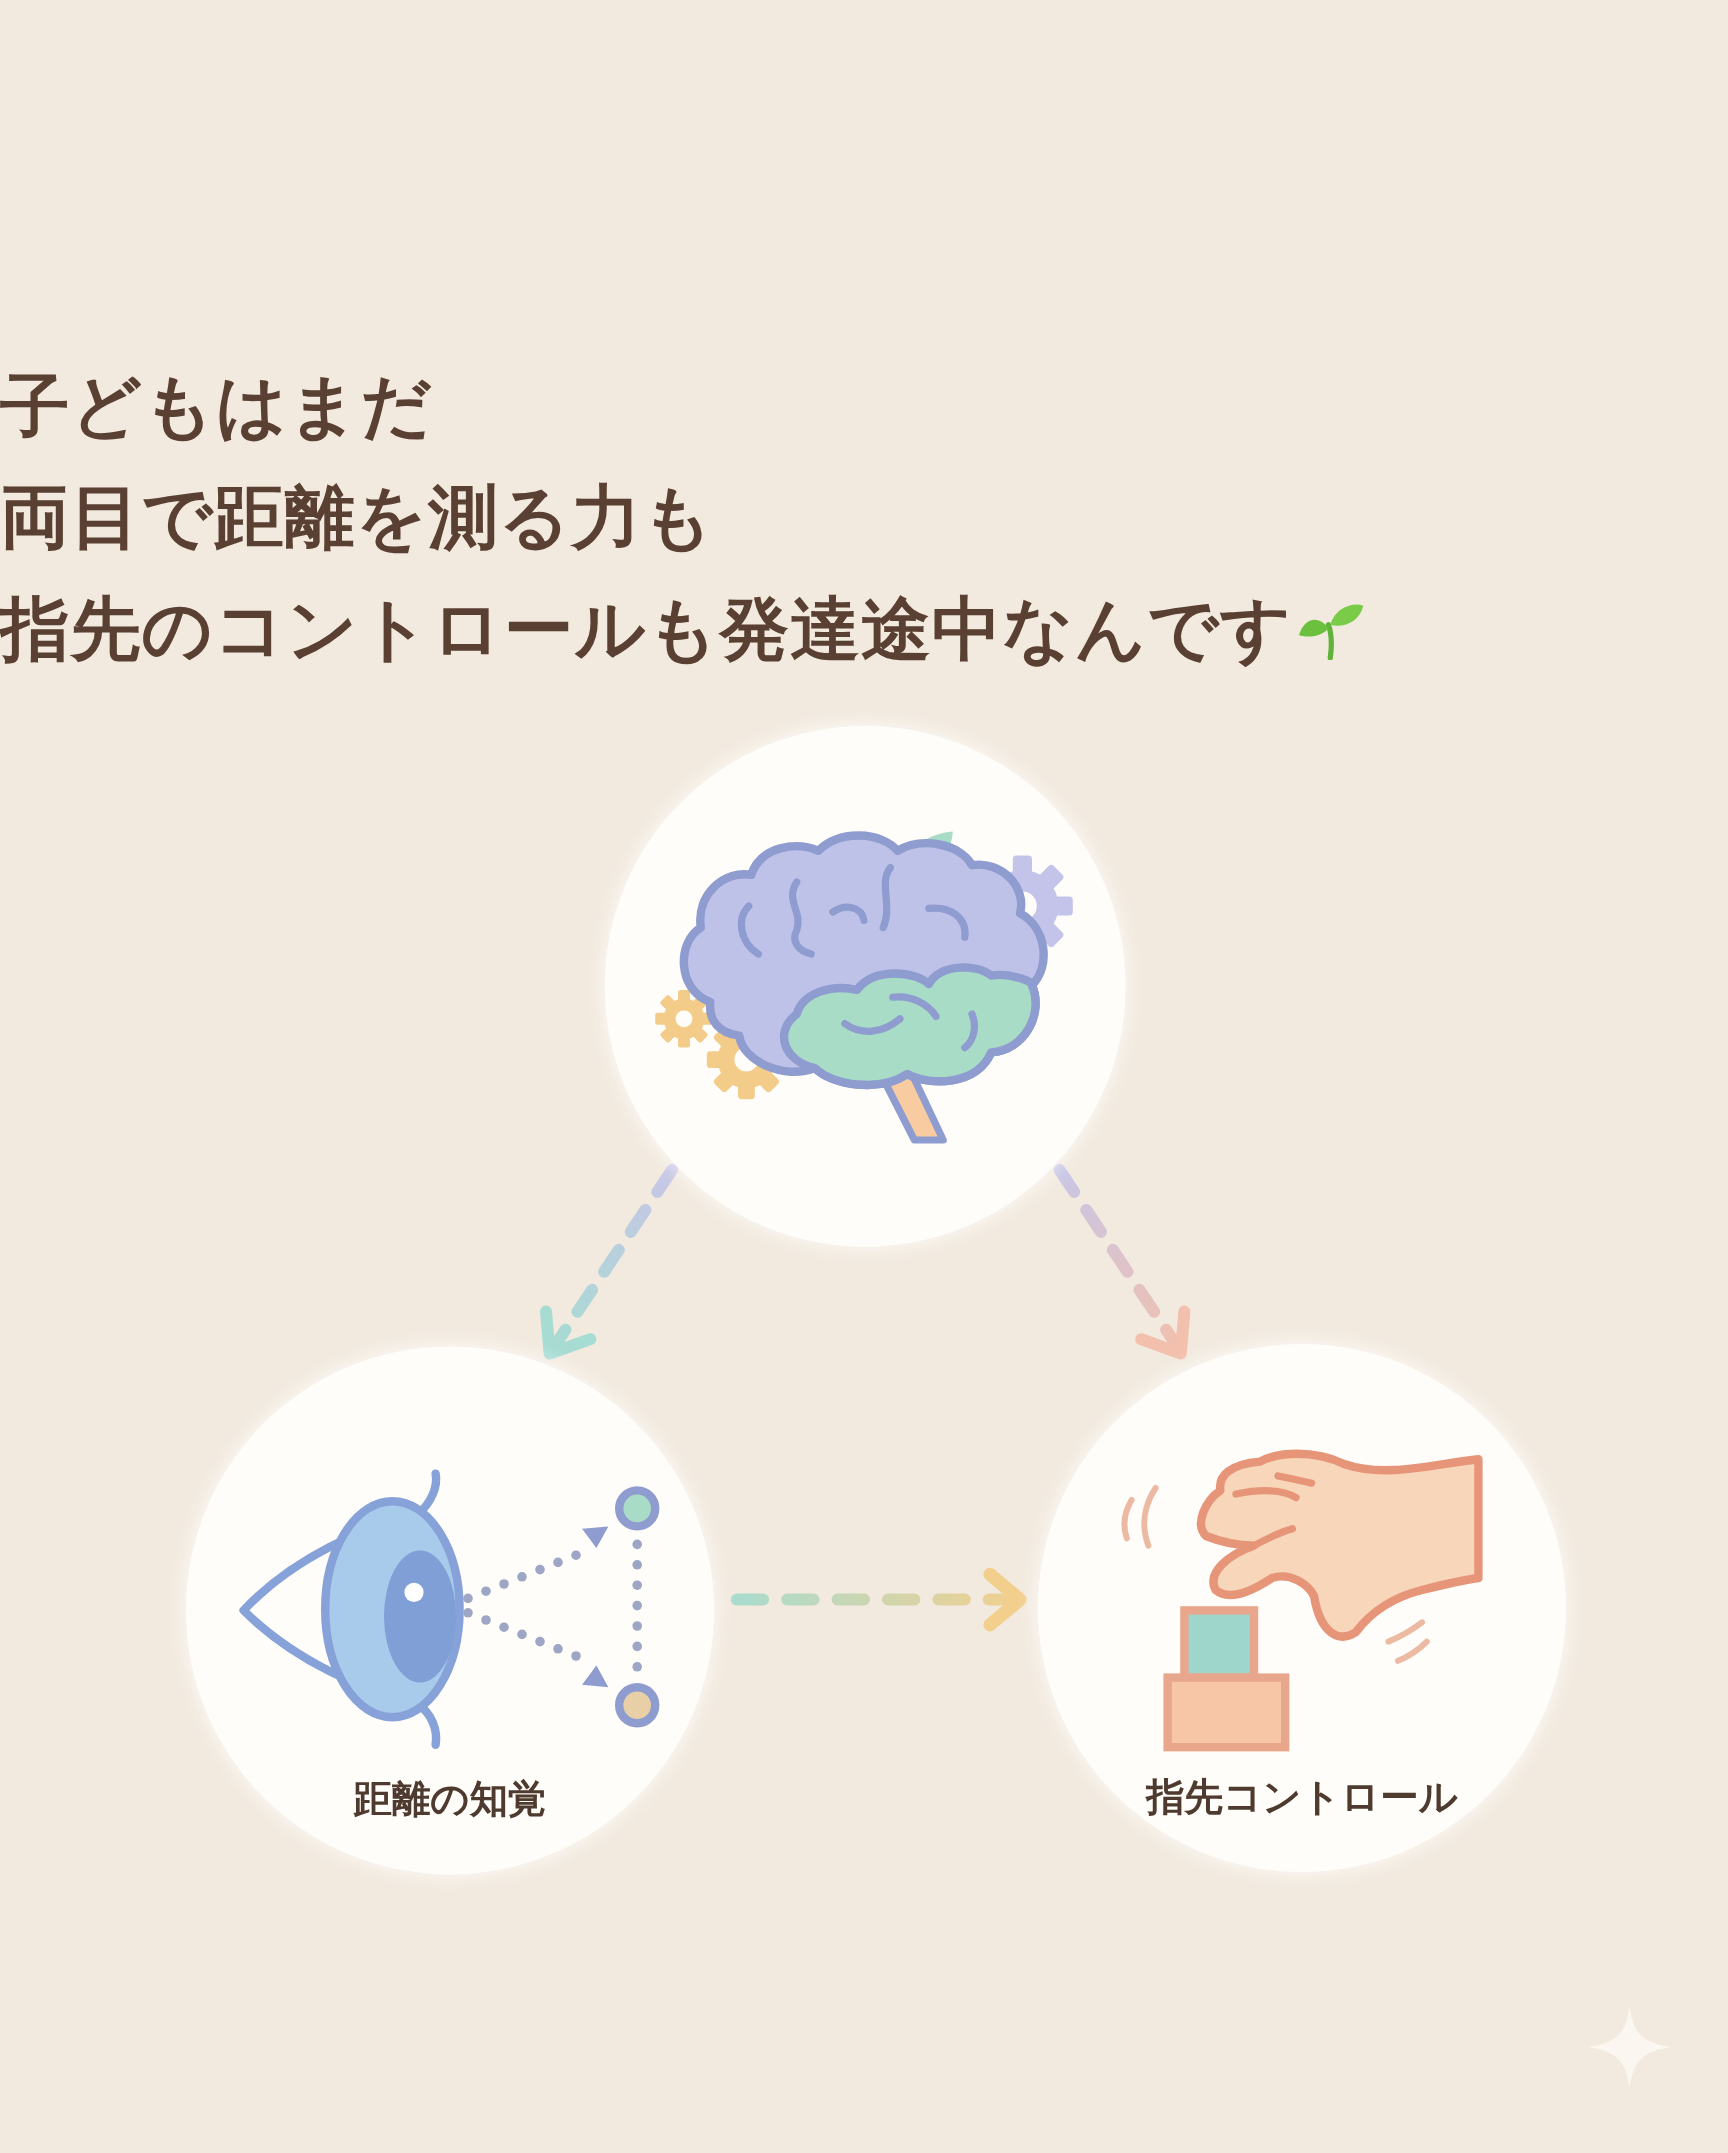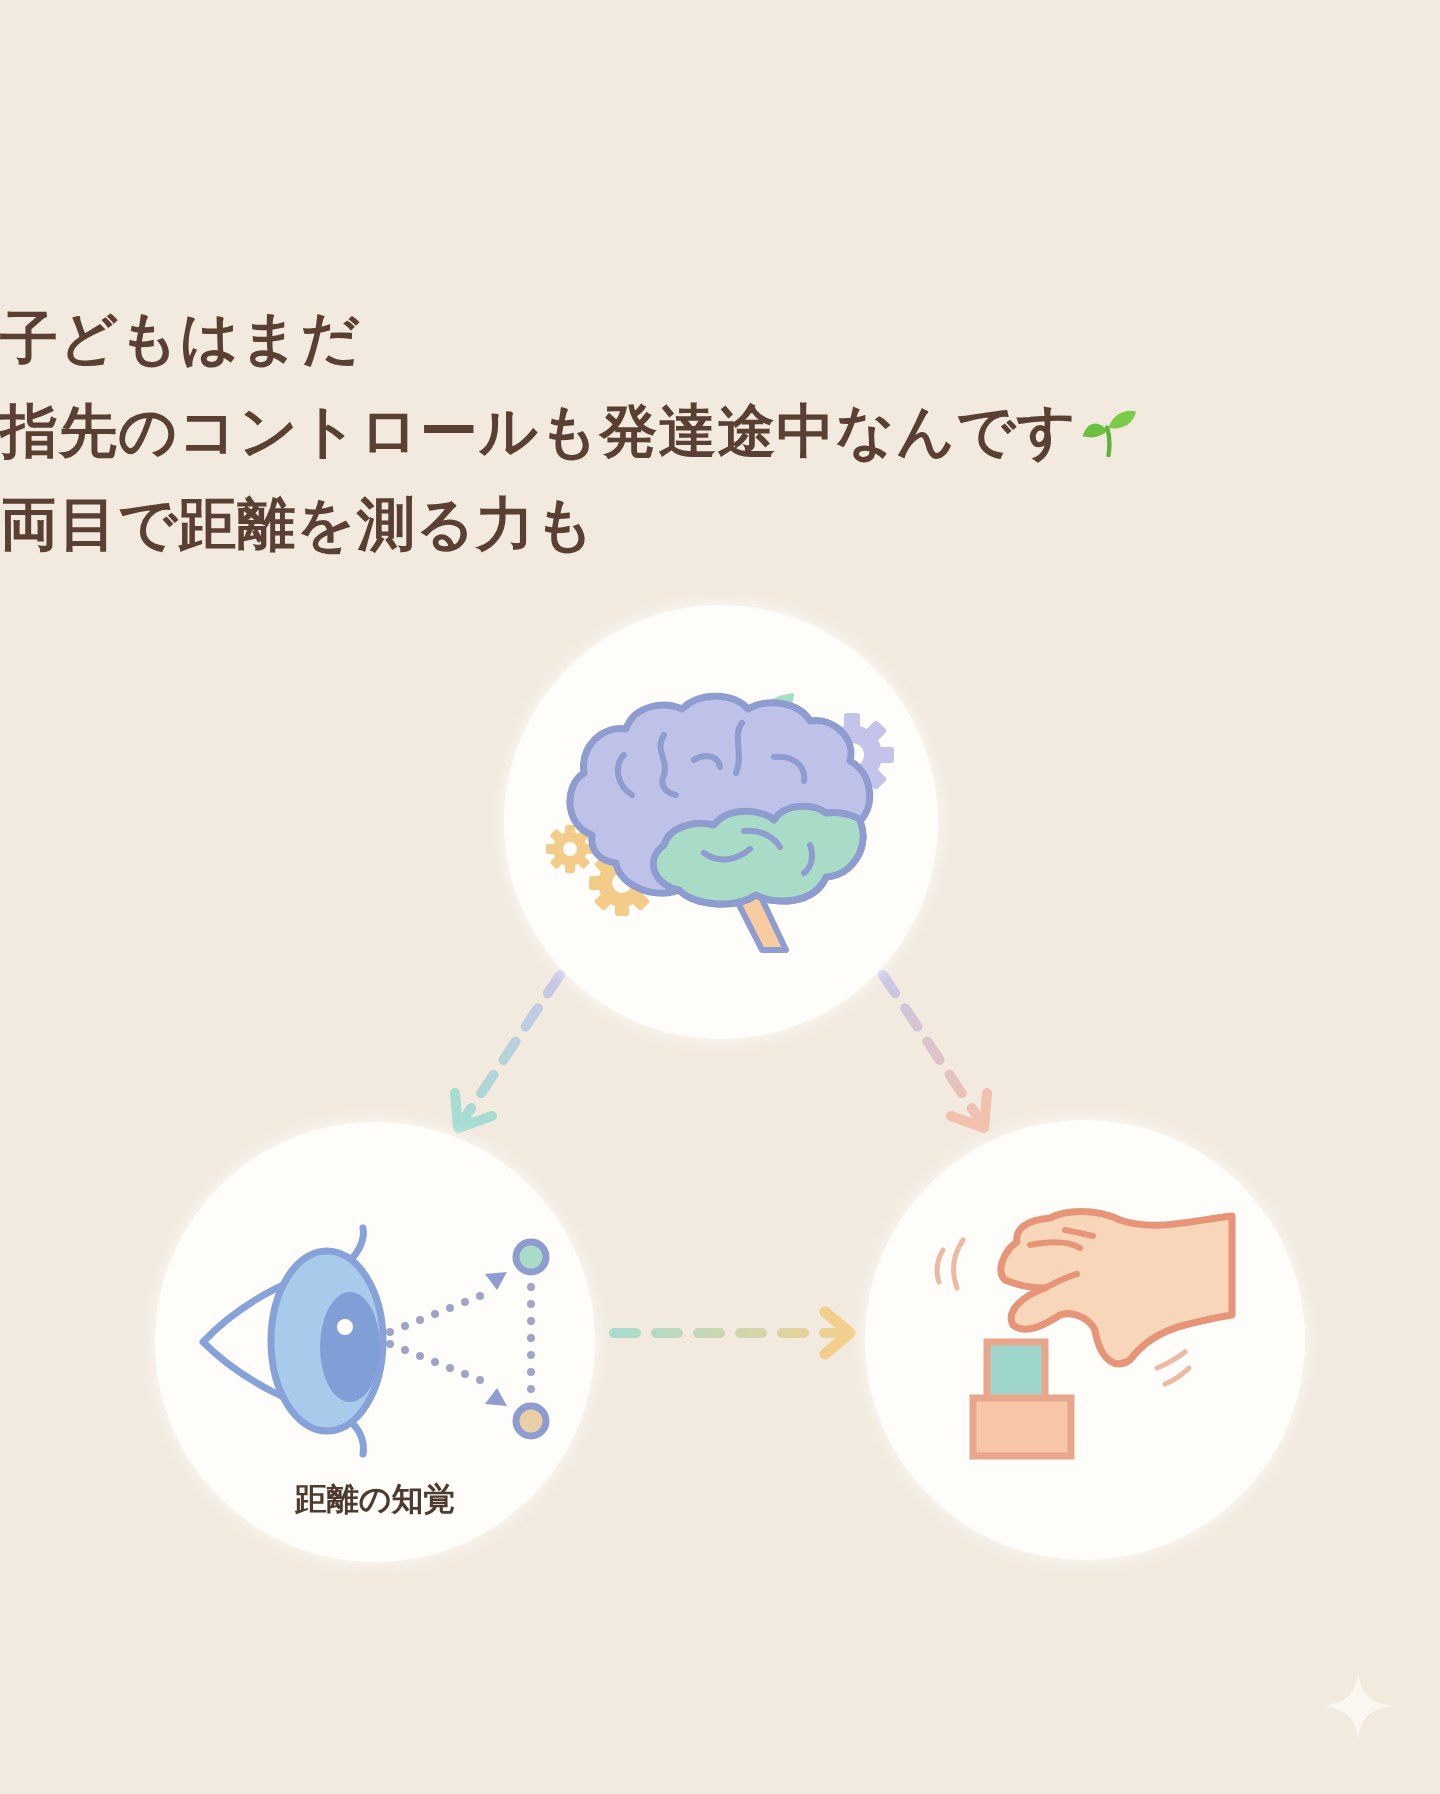--- a/index.html
+++ b/index.html
@@ -28,26 +28,26 @@
     color:#4e3a2e; font-weight:bold; font-size:32px; top:356px;
   }
   svg.icon { position:absolute; }
   svg.overlay { position:absolute; left:0; top:0; }
 </style>
 </head>
 <body>
 
 <div class="title">
   <span class="line">子どもはまだ</span>
+  <span class="line">両目で距離を測る力も</span>
   <span class="line"><span>指先のコントロールも発達途中なんです</span><svg class="sprout" viewBox="0 0 40 34">
       <path d="M19 33 C20 26 20 20 18 14" stroke="#5fb33a" stroke-width="3" fill="none" stroke-linecap="round"></path>
       <path d="M18 16 C12 8 4 10 1 20 C8 22 15 20 18 16 Z" fill="#6cc040"></path>
       <path d="M19 14 C22 4 32 1 38 3 C36 12 27 16 19 14 Z" fill="#7acb48"></path>
     </svg></span>
-  <span class="line">両目で距離を測る力も</span>
 </div>
 
 <svg class="overlay" width="1440" height="1794">
   <defs>
     <linearGradient id="gl" x1="560" y1="975" x2="458" y2="1128" gradientUnits="userSpaceOnUse">
       <stop offset="0" stop-color="#c8c6e6"></stop>
         <stop offset="1" stop-color="#a6dcd2"></stop>
     </linearGradient>
     <linearGradient id="gr" x1="883" y1="975" x2="985" y2="1128" gradientUnits="userSpaceOnUse">
       <stop offset="0" stop-color="#c8c6e6"></stop>
@@ -192,17 +192,18 @@
     <path d="M367 96 C330 100 290 112 255 100 C230 88 200 90 185 98 C160 100 150 110 152 122 C140 130 130 150 140 160 C160 168 175 168 180 168 C160 175 140 190 148 205 C160 215 180 205 195 195 C210 190 225 200 230 210 C235 240 250 250 265 240 C280 220 300 210 320 205 C340 200 360 196 367 195 Z" fill="#f8d6ba" stroke="#e69579" stroke-width="7" stroke-linejoin="round"></path>
     <g stroke="#e69579" stroke-width="6" fill="none" stroke-linecap="round">
       <path d="M165 125 C190 120 205 122 215 128"></path>
       <path d="M180 168 C195 160 205 156 212 154"></path>
       <path d="M200 110 C210 112 220 114 228 116"></path>
     </g>
 
     <rect x="122" y="222" width="58" height="56" fill="#9fd6cc" stroke="#e8a78c" stroke-width="7"></rect>
     <rect x="108" y="278" width="98" height="58" fill="#f6c6a7" stroke="#e8a78c" stroke-width="7"></rect>
   </svg>
+  <div class="label">指先コントロール</div>
 </div>
 
 <svg style="position:absolute;left:1322px;top:1670px" width="72" height="72" viewBox="0 0 72 72">
   <path d="M36 2 C39 24 46 32 70 36 C46 40 39 48 36 70 C33 48 26 40 2 36 C26 32 33 24 36 2 Z" fill="#fbf7f0"></path>
 </svg>
 
 </body></html>

